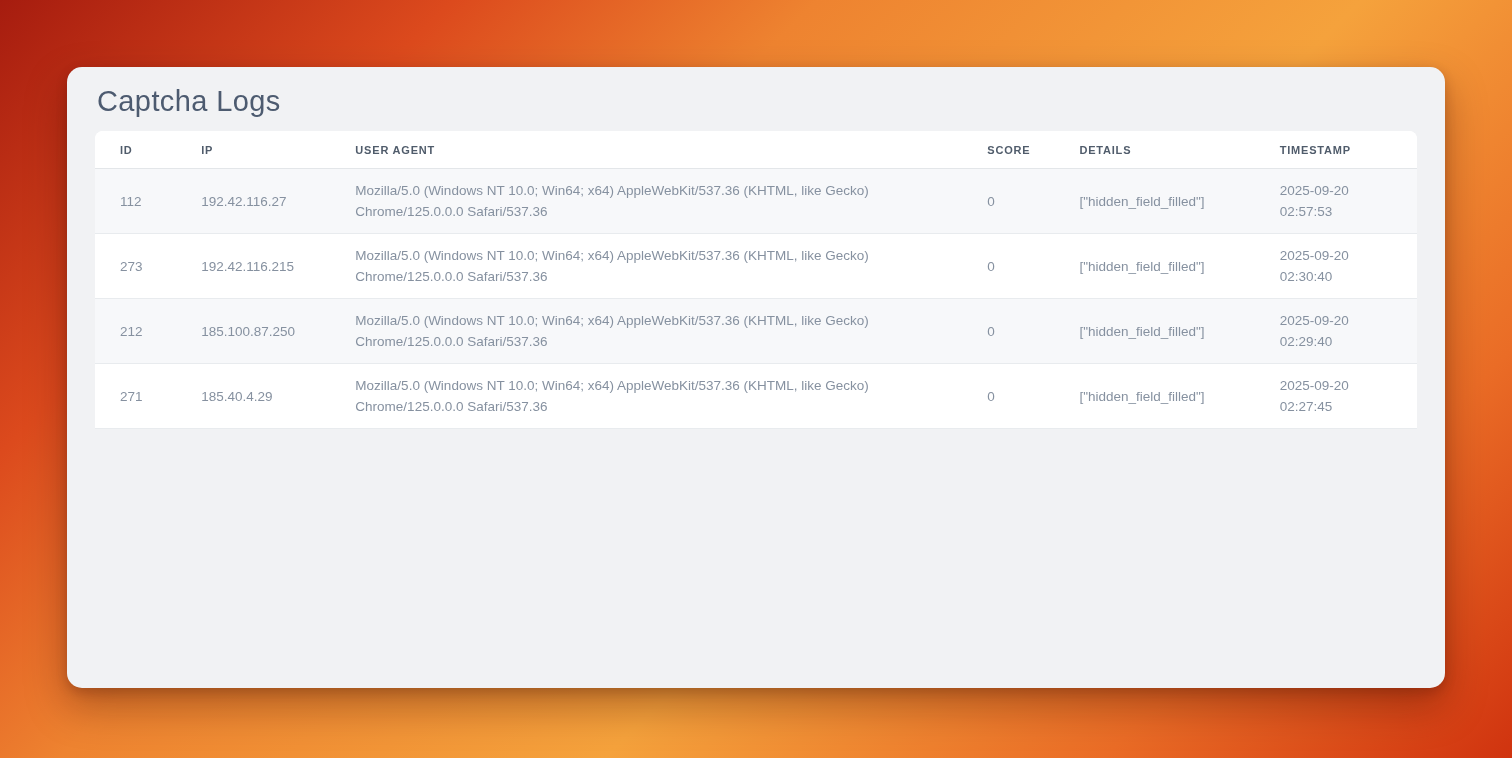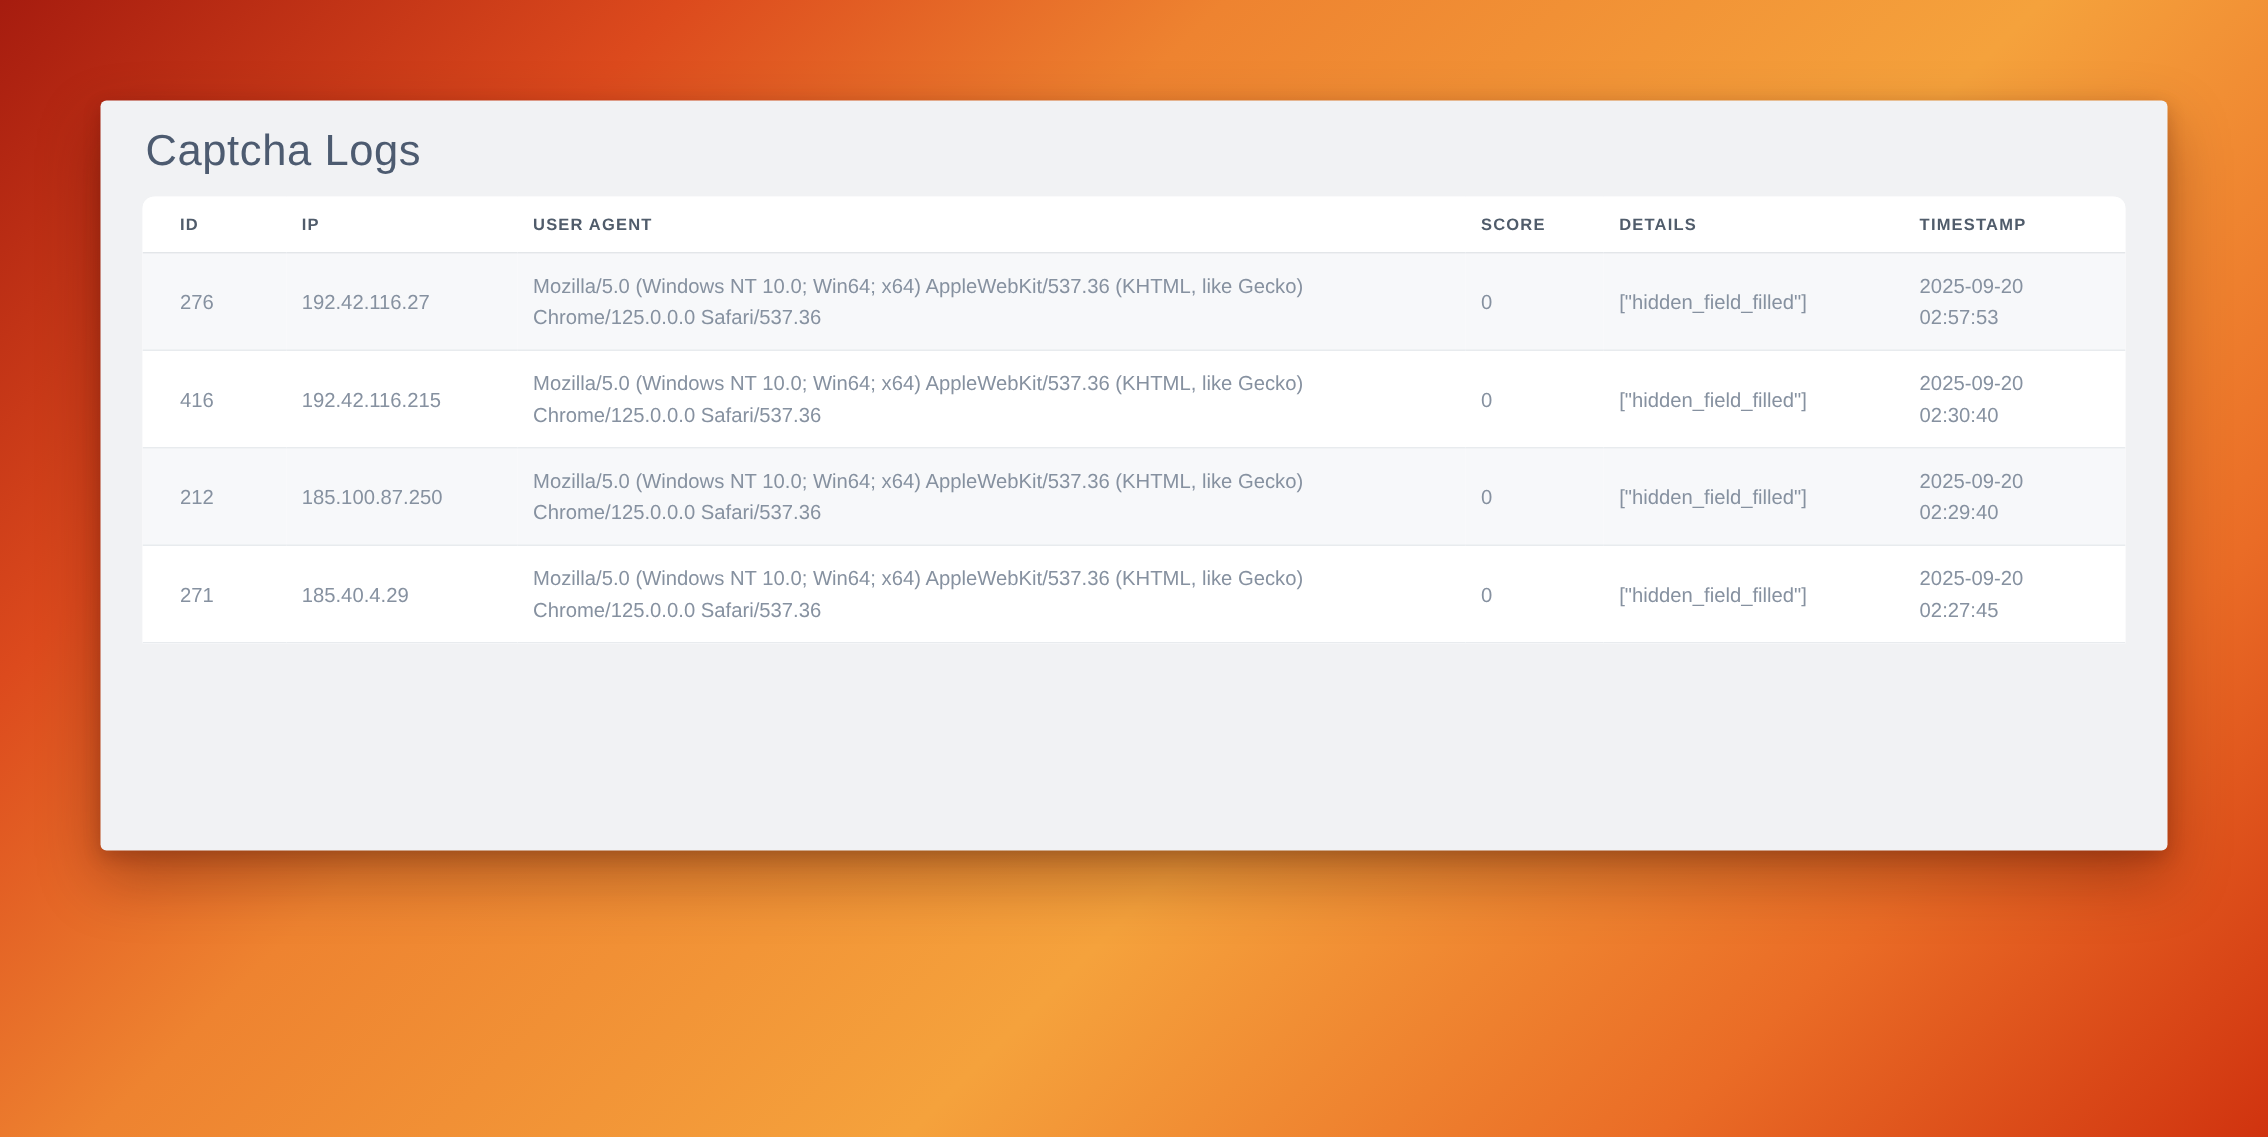--- a/index.html
+++ b/index.html
@@ -10,23 +10,23 @@
     font-family: "Liberation Sans", "DejaVu Sans", sans-serif;
   }
   body {
     background: linear-gradient(135deg,
       #a61c0f 0%, #dc4a1d 20%, #ee8330 36%,
       #f5a23c 60%, #ea6c26 82%, #d0330f 100%);
   }
   .card {
     position: absolute;
     left: 67px; top: 67px;
-    width: 1378px; height: 500px;
+    width: 1378px; height: 621px;
     background: #f1f2f4;
-    border-radius: 4px;
+    border-radius: 15px;
     box-shadow: 0 18px 40px rgba(60,10,0,.35), 0 4px 12px rgba(60,10,0,.20);
     overflow: hidden;
   }
   .page-title {
     margin: 0;
     padding: 19px 30px 15px 30px;
     font-size: 29px;
     line-height: 30px;
     font-weight: 500;
     letter-spacing: .4px;
@@ -89,29 +89,29 @@
           <th class="col-id">ID</th>
           <th class="col-ip">IP</th>
           <th class="col-ua">USER AGENT</th>
           <th class="col-score">SCORE</th>
           <th class="col-details">DETAILS</th>
           <th class="col-timestamp">TIMESTAMP</th>
         </tr>
       </thead>
       <tbody id="tbody">
           <tr>
-    <td class="cell-id">276</td>
+    <td class="cell-id">112</td>
     <td class="cell-ip">192.42.116.27</td>
     <td class="cell-ua">Mozilla/5.0 (Windows NT 10.0; Win64; x64) AppleWebKit/537.36 (KHTML, like Gecko) Chrome/125.0.0.0 Safari/537.36</td>
     <td class="cell-score">0</td>
     <td class="cell-details">["hidden_field_filled"]</td>
     <td class="cell-timestamp">2025-09-20 02:57:53</td>
   </tr>
           <tr>
-    <td class="cell-id">416</td>
+    <td class="cell-id">273</td>
     <td class="cell-ip">192.42.116.215</td>
     <td class="cell-ua">Mozilla/5.0 (Windows NT 10.0; Win64; x64) AppleWebKit/537.36 (KHTML, like Gecko) Chrome/125.0.0.0 Safari/537.36</td>
     <td class="cell-score">0</td>
     <td class="cell-details">["hidden_field_filled"]</td>
     <td class="cell-timestamp">2025-09-20 02:30:40</td>
   </tr>
           <tr>
     <td class="cell-id">212</td>
     <td class="cell-ip">185.100.87.250</td>
     <td class="cell-ua">Mozilla/5.0 (Windows NT 10.0; Win64; x64) AppleWebKit/537.36 (KHTML, like Gecko) Chrome/125.0.0.0 Safari/537.36</td>

